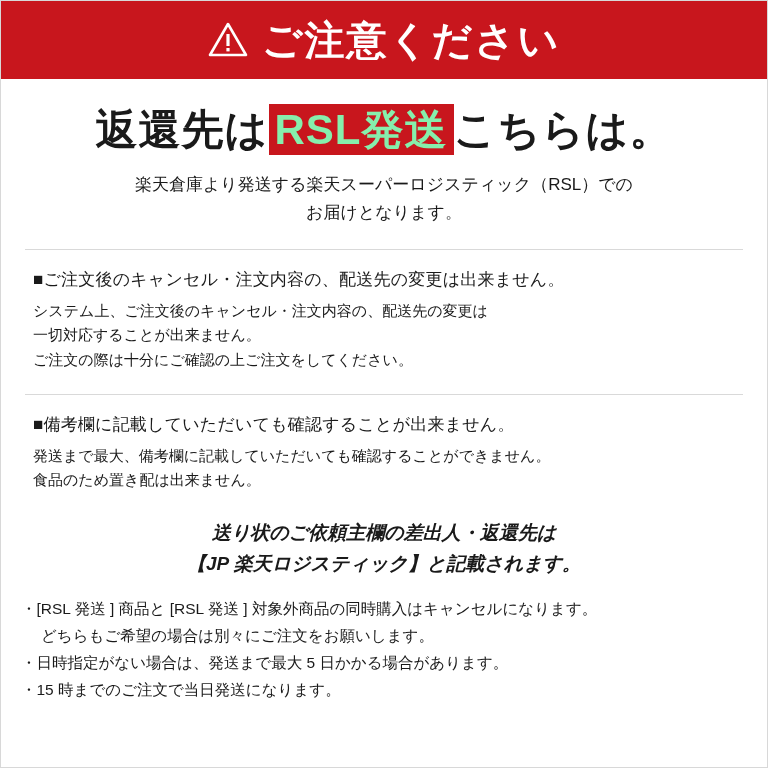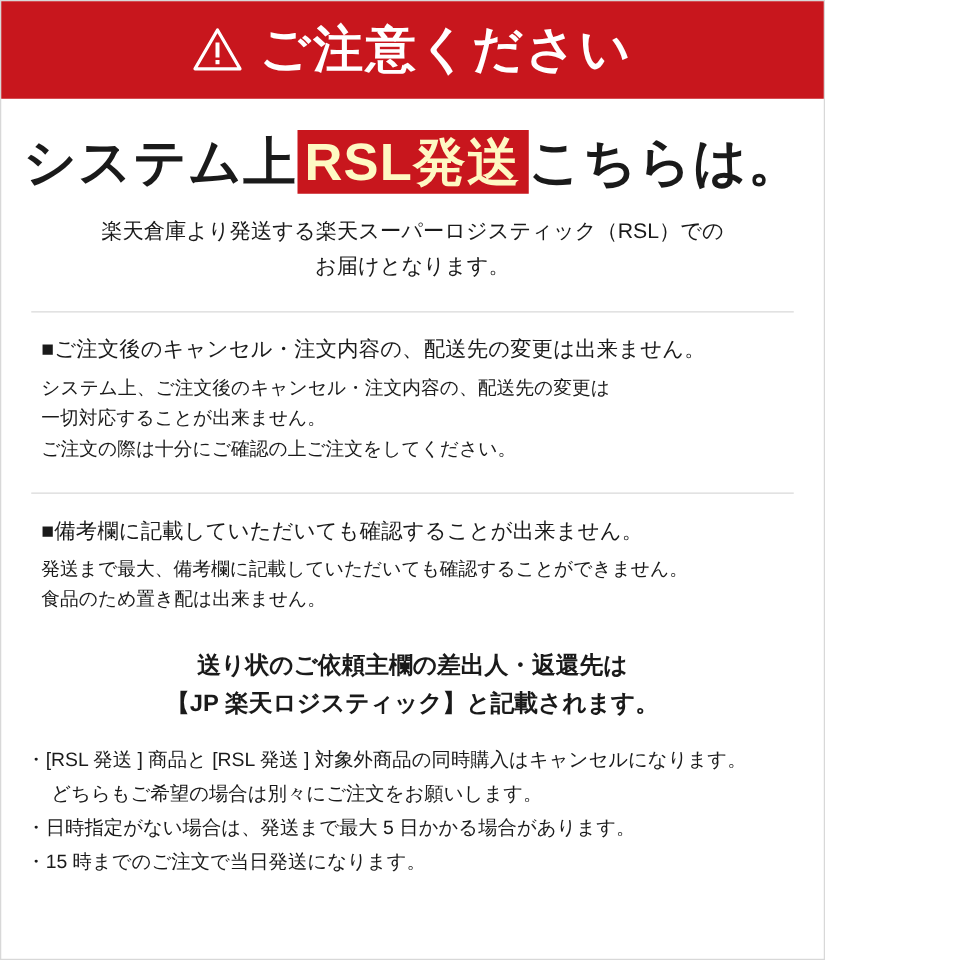--- a/index.html
+++ b/index.html
@@ -9,21 +9,21 @@
   body {
     width: 768px;
     height: 768px;
     background: #ffffff;
     font-family: "Liberation Sans", "DejaVu Sans", sans-serif;
     color: #1a1a1a;
     overflow: hidden;
   }
   .page {
     position: relative;
-    width: 660px;
+    width: 768px;
     height: 768px;
     box-sizing: border-box;
     border: 1px solid #d8d8d8;
   }
 
   
   .banner {
     background: #c8161d;
     height: 78px;
     display: flex;
@@ -51,21 +51,21 @@
     margin-top: 26px;
     text-align: center;
     font-size: 42px;
     font-weight: bold;
     letter-spacing: 1px;
     line-height: 1.2;
     white-space: nowrap;
   }
   .headline .hl-highlight {
     background: #c8161d;
-    color: #fef9c3;
+    color: #86efac;
     padding: 2px 6px;
   }
 
   
   .intro {
     margin-top: 16px;
     text-align: center;
     font-size: 17px;
     line-height: 1.65;
     color: #1a1a1a;
@@ -97,20 +97,21 @@
     white-space: nowrap;
   }
 
   
   .center-note {
     margin-top: 26px;
     text-align: center;
     font-size: 19px;
     font-weight: bold;
     line-height: 1.6;
+    font-style: italic;
   }
 
   
   .bullets {
     margin-top: 16px;
     padding: 0 20px;
     font-size: 15.5px;
     line-height: 1.75;
   }
   .bullets .bullet-line {
@@ -128,21 +129,21 @@
   <div class="banner">
     <svg class="warn-icon" viewBox="0 0 40 36" aria-hidden="true">
       <path d="M20 2 L38 33 L2 33 Z" fill="none" stroke="#ffffff" stroke-width="2.6" stroke-linejoin="round"></path>
       <rect x="18.4" y="12" width="3.2" height="12" fill="#ffffff"></rect>
       <rect x="18.4" y="26" width="3.2" height="3.4" fill="#ffffff"></rect>
     </svg>
     <div class="banner-text">ご注意ください</div>
   </div>
 
   <div class="headline">
-    <span>システム上</span><span class="hl-highlight">RSL発送</span><span>こちらは。</span>
+    <span>返還先は</span><span class="hl-highlight">RSL発送</span><span>こちらは。</span>
   </div>
 
   <div class="intro">
     <div>楽天倉庫より発送する楽天スーパーロジスティック（RSL）での</div>
     <div>お届けとなります。</div>
   </div>
 
   <div class="divider"></div>
 
   <div class="section">

